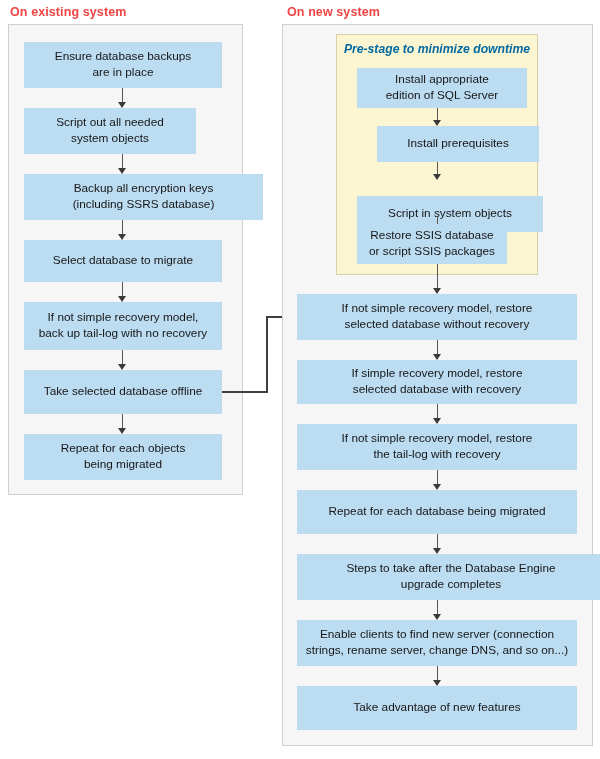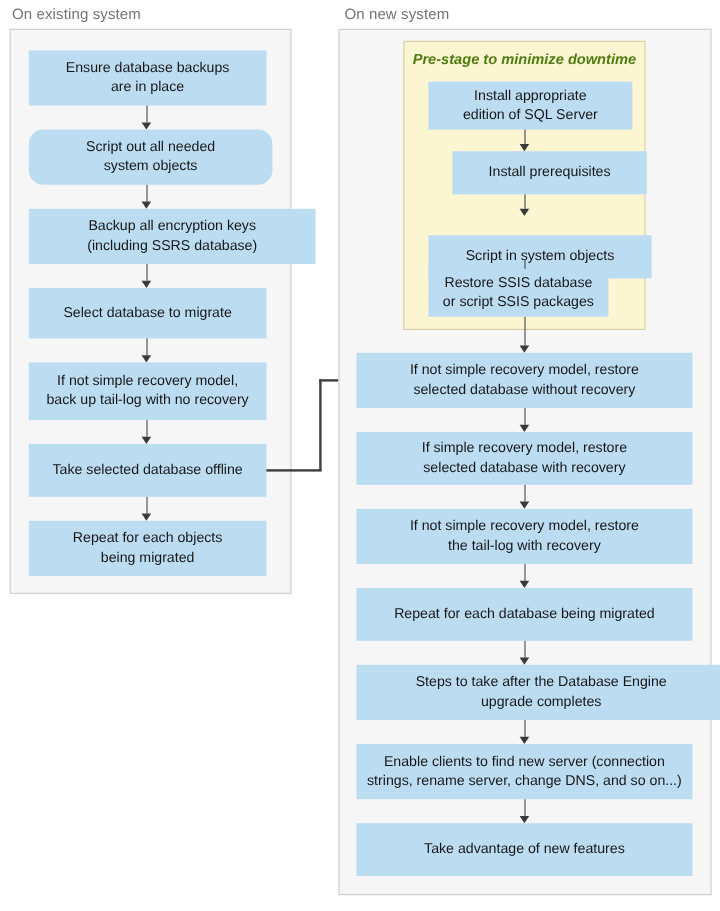--- a/index.html
+++ b/index.html
@@ -12,22 +12,22 @@
     height: 759px;
     position: relative;
     font-family: "Liberation Sans", sans-serif;
     color: #1a1a1a;
     overflow: hidden;
   }
 
   .column-title {
     position: absolute;
     font-size: 12.5px;
-    font-weight: normal;
-    color: #737373;
+    font-weight: bold;
+    color: #ef4444;
     letter-spacing: 0.1px;
     white-space: nowrap;
   }
 
   .panel {
     position: absolute;
     background: #f6f6f6;
     border: 1px solid #d0d0d0;
     box-sizing: border-box;
   }
@@ -70,21 +70,21 @@
 
   .stage-label {
     position: absolute;
     left: 0;
     right: 0;
     top: 7px;
     text-align: center;
     font-size: 12.2px;
     font-weight: bold;
     font-style: italic;
-    color: #4d7c0f;
+    color: #0369a1;
   }
 
   
   .connector-v {
     position: absolute;
     width: 11px;
     pointer-events: none;
   }
   .connector-v .shaft {
     position: absolute;
@@ -131,21 +131,21 @@
 <div class="panel" id="panel-existing"></div>
 
 <div class="flow-node" style="left:24px; top:42px; width:198px; height:46px;">Ensure database backups
 are in place</div>
 
 <div class="connector-v" style="left:117px; top:88px; height:20px;">
   <div class="shaft"></div>
     <div class="head"></div>
 </div>
 
-<div class="flow-node" style="left:24px; top:108px; width:203px; height:46px;border-radius:12px;">Script out all needed
+<div class="flow-node" style="left:24px; top:108px; width:172px; height:46px;">Script out all needed
 system objects</div>
 
 <div class="connector-v" style="left:117px; top:154px; height:20px;">
   <div class="shaft"></div>
     <div class="head"></div>
 </div>
 
 <div class="flow-node" style="left:24px; top:174px; width:239px; height:46px;">Backup all encryption keys
 (including SSRS database)</div>
 

